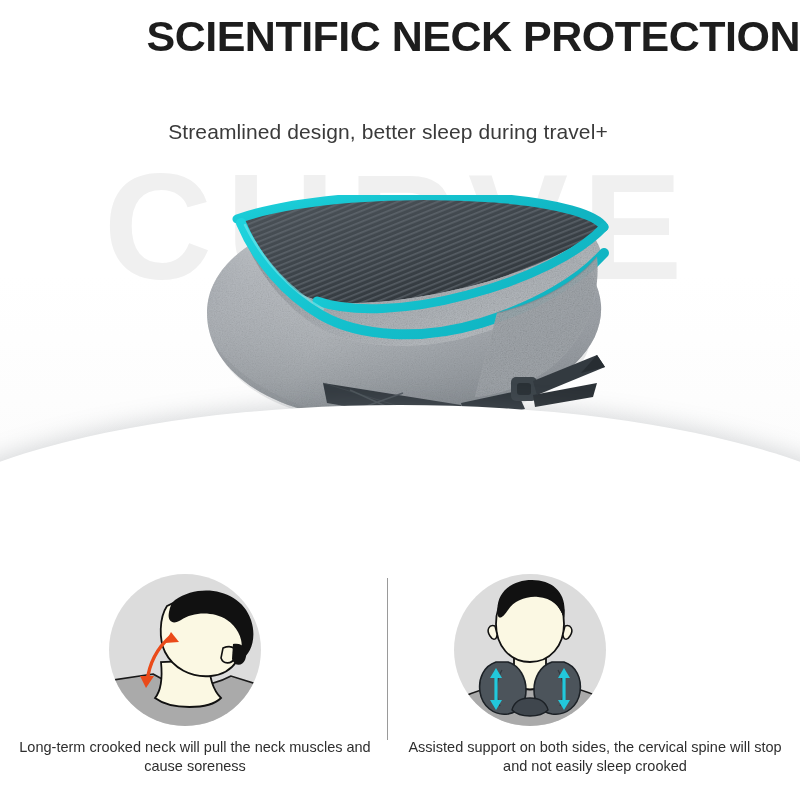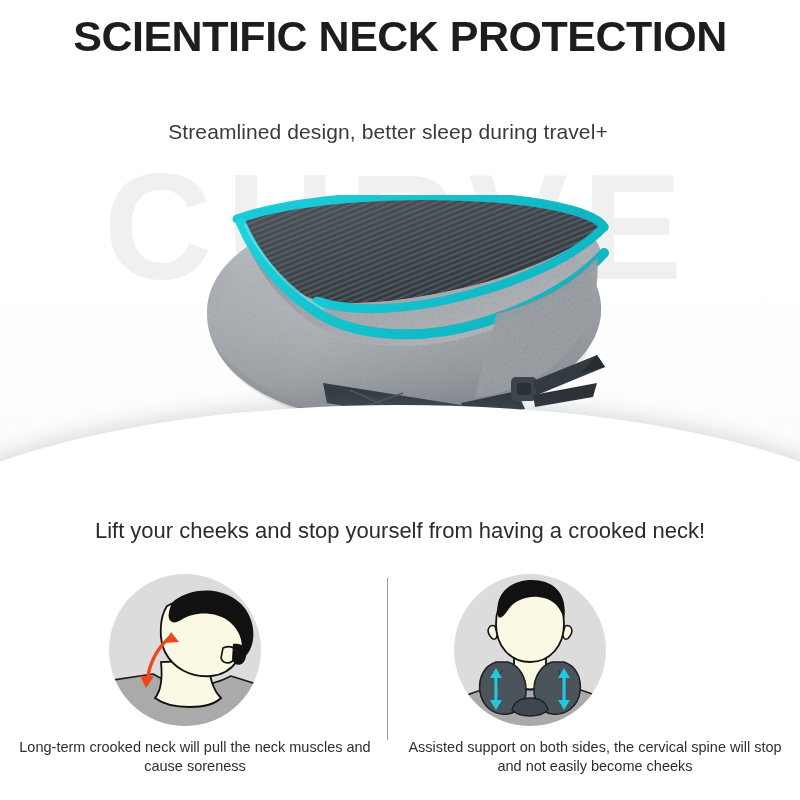--- a/index.html
+++ b/index.html
@@ -18,21 +18,21 @@
     overflow:hidden;
   }
 
   .headline {
     position:absolute; left:0; top:14px; width:800px;
     text-align:center;
     font-size:43px; line-height:45px;
     font-weight:700; letter-spacing:-0.5px;
     color:#1d1d1d;
   }
-  .headline .l2 { display:block; }
+  .headline .l2 { display:block;text-align:right; }
 
   .subheadline {
     position:absolute; left:0; top:120px; width:776px;
     text-align:center;
     font-size:21px; color:#3a3a3a; font-weight:400;
     letter-spacing:0.1px;
   }
 
   
   .watermark {
@@ -230,21 +230,20 @@
         <path d="M388,200 L452,188 L448,202 L390,212 Z" fill="#2c3237"></path>
       </g>
     </svg>
   </div>
 
   <div class="arc-divider"></div>
 </div>
 
 <div class="lower">
 
-  <div class="tagline">Lift your cheeks and stop yourself from having a crooked neck!</div>
 
   <div class="panels">
 
     <div class="divider"></div>
 
     <div class="panel panel-left">
       <div class="illus">
         <svg viewBox="0 0 160 160" xmlns="http://www.w3.org/2000/svg">
           <defs>
             <clipPath id="circL">
@@ -327,17 +326,17 @@
               <path d="M46,140 L40,130 L52,130 Z" fill="#22c8dc"></path>
             </g>
             <g>
               <path d="M114,134 L114,104" fill="none" stroke="#22c8dc" stroke-width="3.2" stroke-linecap="round"></path>
               <path d="M114,98 L120,108 L108,108 Z" fill="#22c8dc"></path>
               <path d="M114,140 L108,130 L120,130 Z" fill="#22c8dc"></path>
             </g>
           </g>
         </svg>
       </div>
-      <div class="caption">Assisted support on both sides, the cervical spine will stop and not easily become cheeks</div>
+      <div class="caption">Assisted support on both sides, the cervical spine will stop and not easily sleep crooked</div>
     </div>
 
   </div>
 </div>
 
 </body></html>

